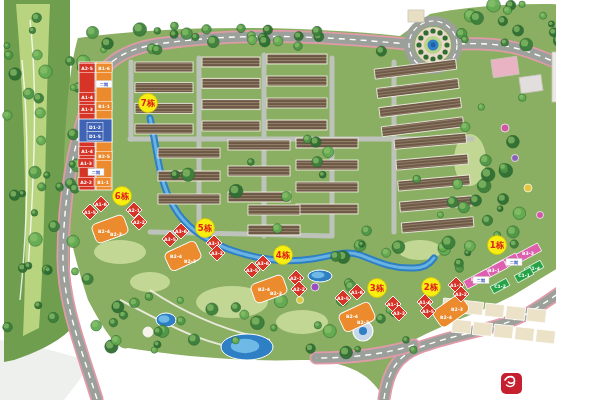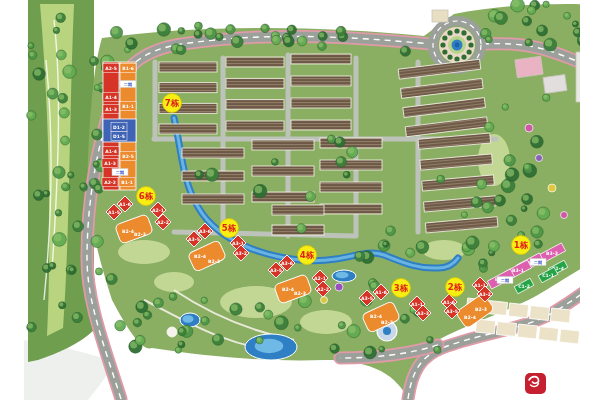--- a/index.html
+++ b/index.html
@@ -1,17 +1,17 @@
 <!DOCTYPE html>
 <html><head>
 <meta charset="utf-8">
 <style>
   html,body{margin:0;padding:0;background:#ffffff;}
   .stage{position:relative;width:556px;height:400px;overflow:hidden;background:#f97316;
-         font-family:"DejaVu Sans","Liberation Sans",sans-serif;margin-left:24px;}
+         font-family:"DejaVu Sans","Liberation Sans",sans-serif;}
   .stage svg{position:absolute;left:0;top:0;}
   text{font-family:"DejaVu Sans","Liberation Sans",sans-serif;}
   .t-unit{font-size:4.6px;font-weight:bold;fill:#ffffff;text-anchor:middle;}
   .t-chip{font-size:4.5px;font-weight:bold;fill:#ffffff;text-anchor:middle;}
   .t-marker{font-size:8.5px;font-weight:bold;fill:#e0221a;text-anchor:middle;}
   .t-phase{font-size:4.2px;font-weight:bold;fill:#3b55c4;text-anchor:middle;}
   .logo{position:absolute;width:21px;height:21px;border-radius:5px;background:#c51f30;
         display:flex;align-items:center;justify-content:center;}
 </style>
 </head>

